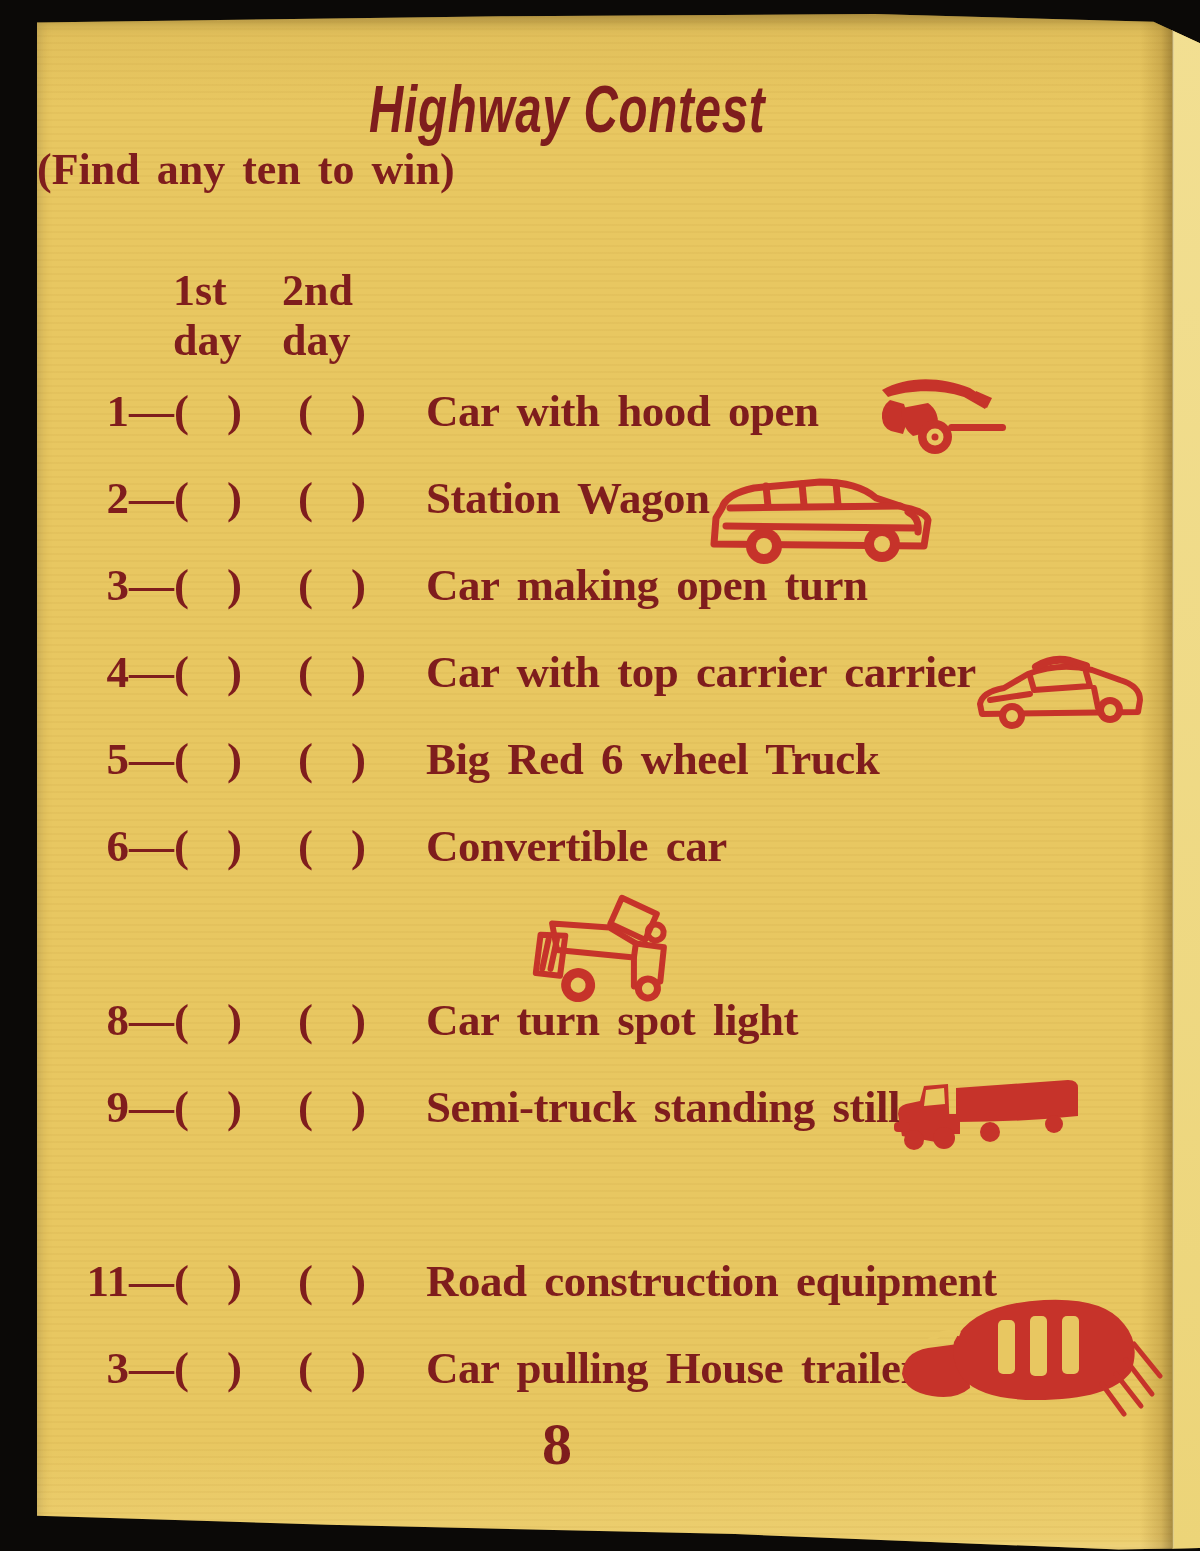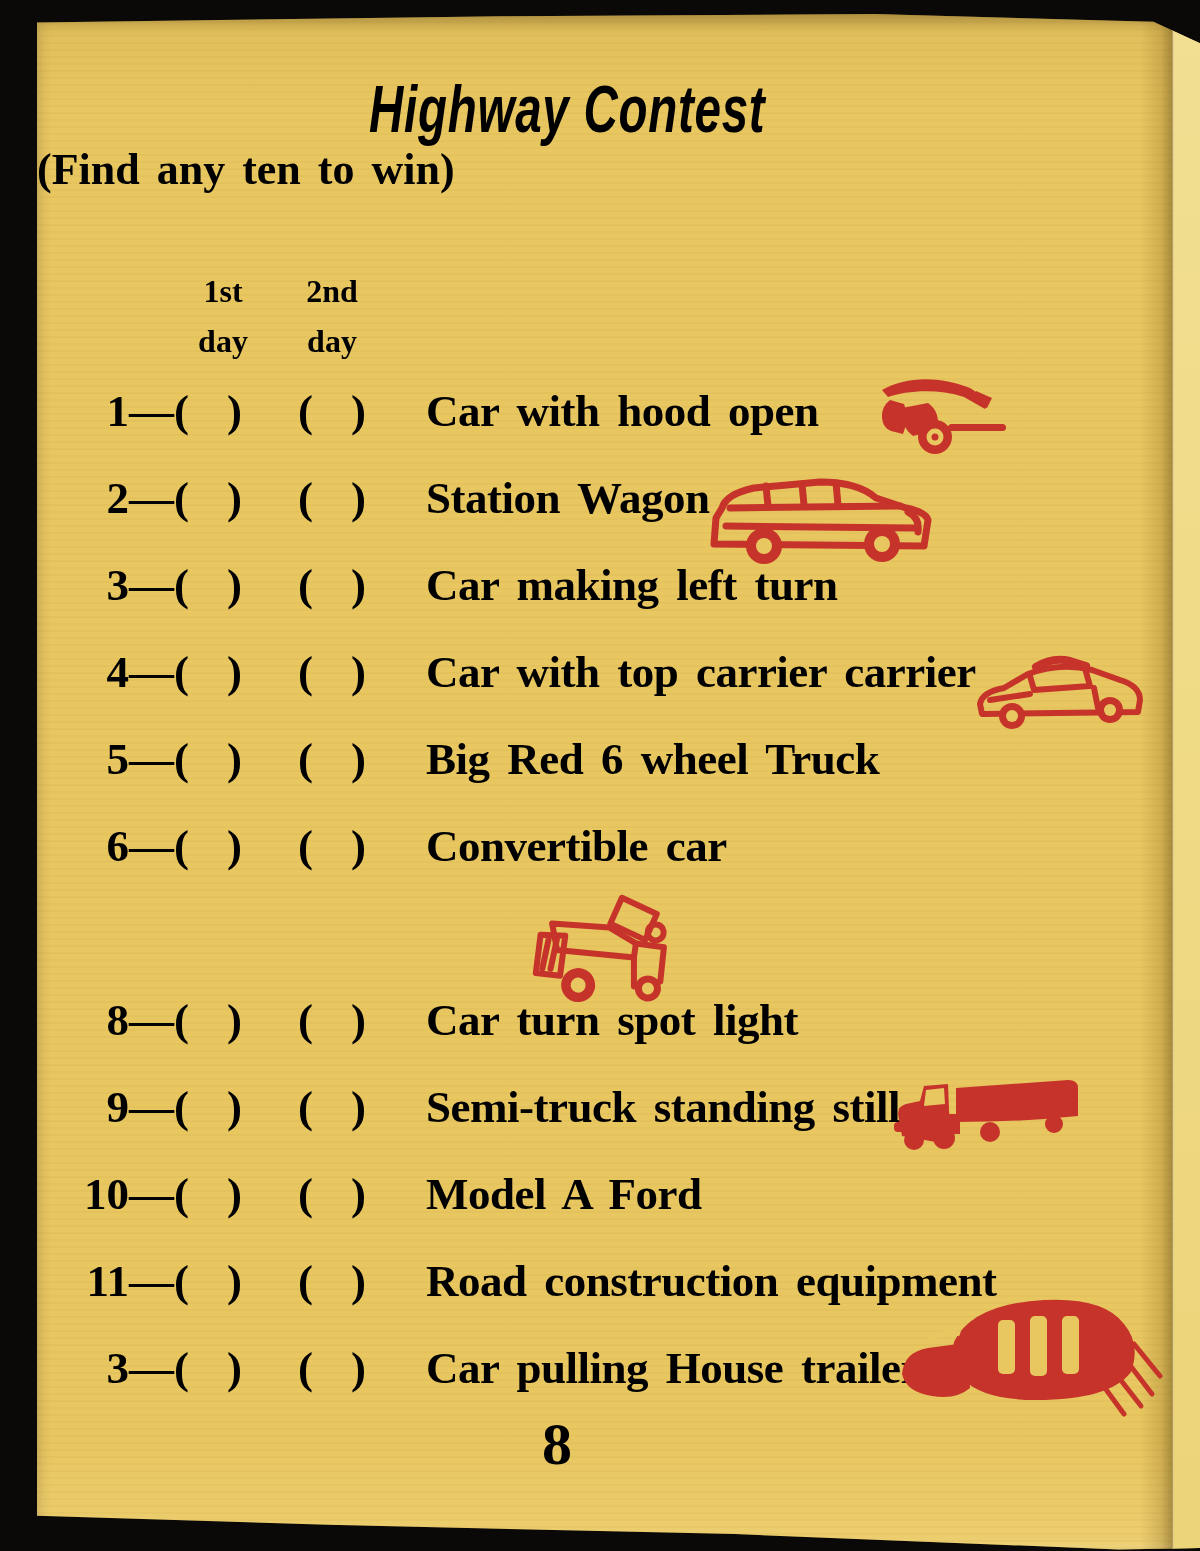--- a/index.html
+++ b/index.html
@@ -9,28 +9,28 @@
         clip-path:polygon(0% 0.55%, 40% 0.15%, 72% 0%, 96% 0.5%, 100% 1.9%,
                           100% 99.8%, 93% 99.9%, 60% 98.9%, 25% 98.3%, 0% 97.7%);
         box-shadow:inset 0 8px 14px rgba(60,40,5,0.35), inset 0 -6px 10px rgba(255,240,180,0.25);}
   .page::before{content:"";position:absolute;inset:0;pointer-events:none;
         background:repeating-linear-gradient(180deg, rgba(167,124,36,0.07) 0 2px, rgba(0,0,0,0) 2px 7px),
                    linear-gradient(180deg, rgba(150,110,30,0.10), rgba(0,0,0,0) 6%, rgba(0,0,0,0) 93%, rgba(255,238,175,0.20));}
   .page-curl{position:absolute;top:0;right:0;bottom:0;width:28px;
         background:linear-gradient(180deg,#f2df92,#ecd478);}
   .page-crease{position:absolute;top:0;bottom:0;right:26px;width:34px;pointer-events:none;
         background:linear-gradient(90deg, rgba(120,85,20,0) 0%, rgba(120,85,20,0.22) 62%, rgba(80,55,10,0.42) 95%, rgba(255,245,200,0.55) 100%);}
-  .ink{color:#000000;}
+  .ink{color:#7f1d1d;}
   .title{position:absolute;left:0;top:62px;width:1060px;text-align:center;
         font-family:"Liberation Sans",sans-serif;font-style:italic;font-weight:bold;font-size:66px;line-height:1;}
   .title .squeeze{display:inline-block;transform:scaleX(0.72);transform-origin:center;letter-spacing:1px;}
   .subtitle{position:absolute;left:0;top:134px;width:1060px;text-align:left;
         font-weight:bold;font-size:44px;line-height:1;word-spacing:6px;}
-  .colhead{position:absolute;top:252px;width:100px;text-align:center;
-        font-weight:bold;font-size:32px;line-height:50px;}
+  .colhead{position:absolute;top:252px;width:100px;
+        font-weight:bold;font-size:44px;line-height:50px;}
   .colhead span{display:block;}
   .h1{left:136px;} .h2{left:245px;}
   .row{position:absolute;left:36px;font-size:45px;font-weight:bold;line-height:1;white-space:nowrap;}
   .row .n{display:inline-block;width:56px;text-align:right;}
   .row .g{display:inline-block;height:1px;}
   .g1{width:38px;} .g2{width:56px;} .g3{width:60px;}
   .lbl{word-spacing:7px;letter-spacing:-0.5px;margin-top:40px;}
   .pagenum{position:absolute;left:0;top:1400px;width:1040px;text-align:center;
         font-weight:bold;font-size:60px;line-height:1;}
   .illus{position:absolute;}
@@ -52,27 +52,26 @@
       <span>1st</span>
       <span>day</span>
     </div>
     <div class="colhead h2 ink">
       <span>2nd</span>
       <span>day</span>
     </div>
 
     <div class="row ink" style="top:375px"><span class="n">1</span><span>—(</span><span class="g g1"></span><span>)</span><span class="g g2"></span><span>(</span><span class="g g1"></span><span>)</span><span class="g g3"></span><span class="lbl">Car with hood open</span></div>
     <div class="row ink" style="top:462px"><span class="n">2</span><span>—(</span><span class="g g1"></span><span>)</span><span class="g g2"></span><span>(</span><span class="g g1"></span><span>)</span><span class="g g3"></span><span class="lbl">Station Wagon</span></div>
-    <div class="row ink" style="top:549px"><span class="n">3</span><span>—(</span><span class="g g1"></span><span>)</span><span class="g g2"></span><span>(</span><span class="g g1"></span><span>)</span><span class="g g3"></span><span class="lbl">Car making left turn</span></div>
+    <div class="row ink" style="top:549px"><span class="n">3</span><span>—(</span><span class="g g1"></span><span>)</span><span class="g g2"></span><span>(</span><span class="g g1"></span><span>)</span><span class="g g3"></span><span class="lbl">Car making open turn</span></div>
     <div class="row ink" style="top:636px"><span class="n">4</span><span>—(</span><span class="g g1"></span><span>)</span><span class="g g2"></span><span>(</span><span class="g g1"></span><span>)</span><span class="g g3"></span><span class="lbl">Car with top carrier carrier</span></div>
     <div class="row ink" style="top:723px"><span class="n">5</span><span>—(</span><span class="g g1"></span><span>)</span><span class="g g2"></span><span>(</span><span class="g g1"></span><span>)</span><span class="g g3"></span><span class="lbl">Big Red 6 wheel Truck</span></div>
     <div class="row ink" style="top:810px"><span class="n">6</span><span>—(</span><span class="g g1"></span><span>)</span><span class="g g2"></span><span>(</span><span class="g g1"></span><span>)</span><span class="g g3"></span><span class="lbl">Convertible car</span></div>
     <div class="row ink" style="top:984px"><span class="n">8</span><span>—(</span><span class="g g1"></span><span>)</span><span class="g g2"></span><span>(</span><span class="g g1"></span><span>)</span><span class="g g3"></span><span class="lbl">Car turn spot light</span></div>
     <div class="row ink" style="top:1071px"><span class="n">9</span><span>—(</span><span class="g g1"></span><span>)</span><span class="g g2"></span><span>(</span><span class="g g1"></span><span>)</span><span class="g g3"></span><span class="lbl">Semi-truck standing still</span></div>
-    <div class="row ink" style="top:1158px"><span class="n">10</span><span>—(</span><span class="g g1"></span><span>)</span><span class="g g2"></span><span>(</span><span class="g g1"></span><span>)</span><span class="g g3"></span><span class="lbl">Model A Ford</span></div>
     <div class="row ink" style="top:1245px"><span class="n">11</span><span>—(</span><span class="g g1"></span><span>)</span><span class="g g2"></span><span>(</span><span class="g g1"></span><span>)</span><span class="g g3"></span><span class="lbl">Road construction equipment</span></div>
     <div class="row ink" style="top:1332px"><span class="n">3</span><span>—(</span><span class="g g1"></span><span>)</span><span class="g g2"></span><span>(</span><span class="g g1"></span><span>)</span><span class="g g3"></span><span class="lbl">Car pulling House trailer</span></div>
 
     <svg class="illus" style="left:841px;top:350px" width="130" height="98" viewBox="0 0 130 98">
       <g fill="#c6332a">
         <path d="M4 26 C28 12 62 12 92 24 L112 37 L107 45 L86 33 C58 24 28 27 10 33 Z"></path>
         <path d="M98 27 l16 7 -5 10 -13 -7 z"></path>
         <path d="M12 36 q-9 7 -8 18 q1 10 9 13 l12 3 q7 -17 1 -30 z"></path>
         <path d="M24 44 l26 -5 q13 9 9 27 l-24 6 q-13 -10 -11 -28 z"></path>
         <circle cx="57" cy="73" r="17"></circle>

